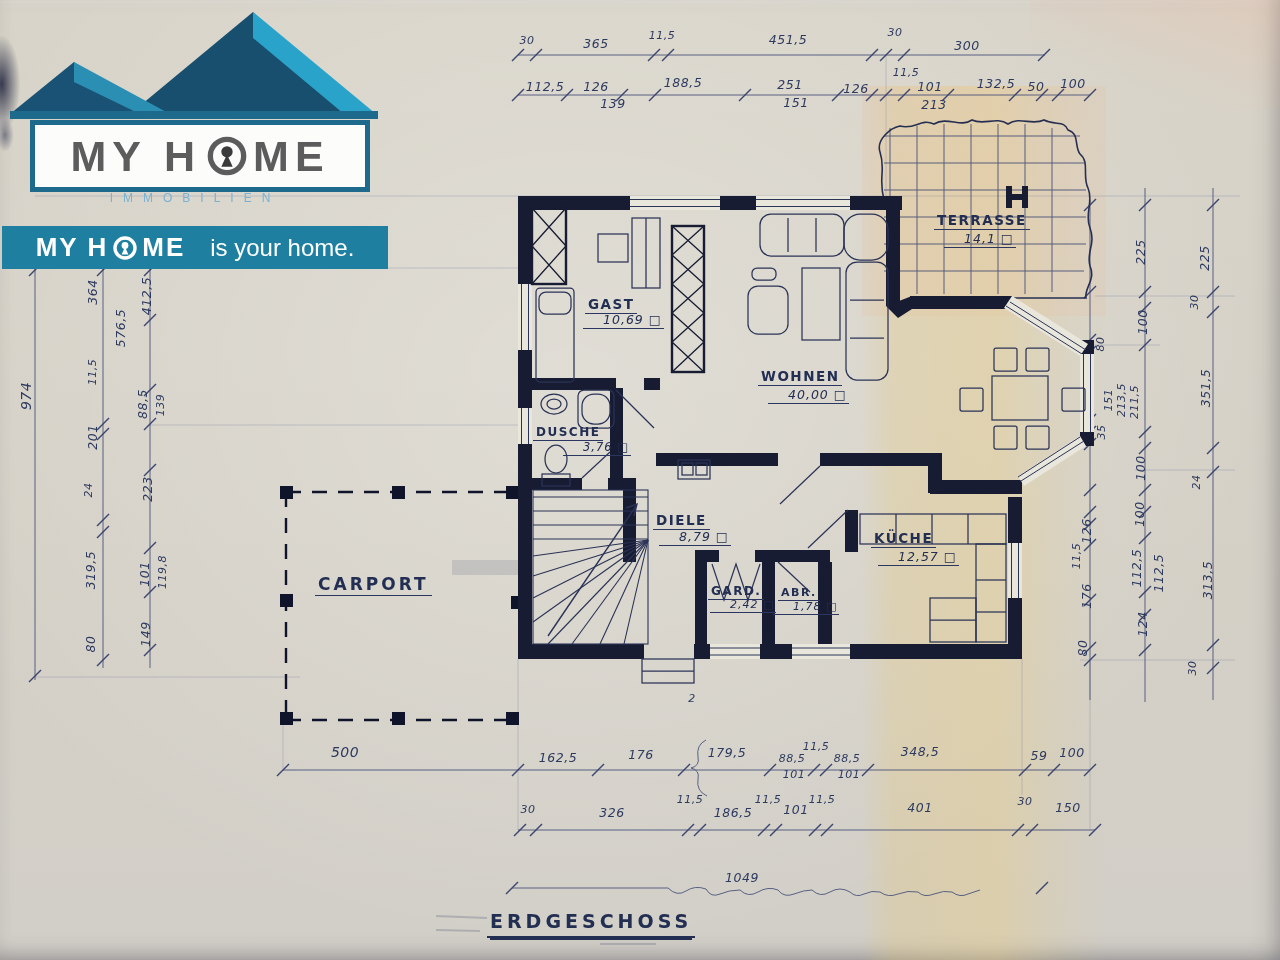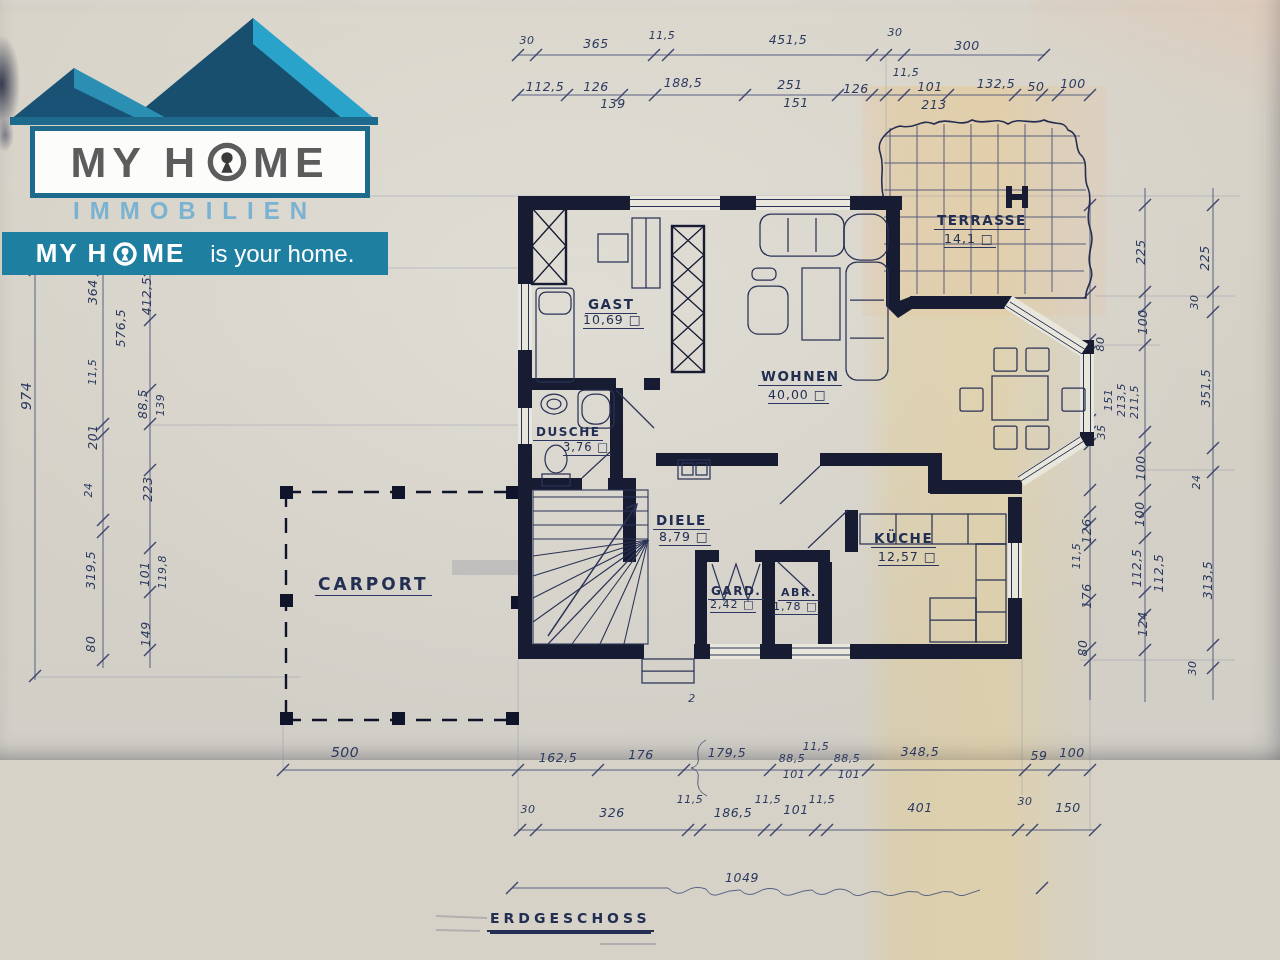--- a/index.html
+++ b/index.html
@@ -1,19 +1,19 @@
 <!DOCTYPE html>
 <html><head>
 <meta charset="utf-8">
 <style>
   html,body{margin:0;padding:0}
   body{width:1280px;height:960px;overflow:hidden;position:relative;
        font-family:"DejaVu Sans",sans-serif;
        background:#d6d2c7;}
-  .stage{position:absolute;inset:0;width:1280px;height:760px;
+  .stage{position:absolute;inset:0;width:1280px;height:960px;
        background:
          radial-gradient(ellipse at 45% 40%, rgba(255,255,255,.25), rgba(0,0,0,0) 70%),
          linear-gradient(180deg,#d8d4c9 0%,#d4d0c6 60%,#d2cfc8 100%);
        box-shadow:inset 0 -14px 22px -12px rgba(60,60,70,.45), inset -16px 0 26px -14px rgba(60,60,70,.35), inset 0 6px 14px -8px rgba(255,255,255,.5);}
   .ovl{position:absolute;pointer-events:none}
   .band-y{left:860px;top:86px;width:246px;height:874px;
       background:linear-gradient(90deg,rgba(231,198,110,0) 0%,rgba(231,198,110,.26) 14%,rgba(236,204,120,.34) 55%,rgba(231,198,110,.10) 82%,rgba(231,198,110,0) 100%);}
   .band-p{left:862px;top:86px;width:244px;height:230px;background:rgba(236,188,150,.16);}
   .corner-p{left:1030px;top:0;width:250px;height:110px;background:linear-gradient(200deg,rgba(234,184,158,.30),rgba(234,184,158,0) 70%);}
   .smudge1{left:-6px;top:36px;width:26px;height:96px;background:radial-gradient(ellipse at 30% 50%,rgba(38,42,66,.9),rgba(38,42,66,0) 72%);}
@@ -23,33 +23,33 @@
   
   .d,.dv{position:absolute;font-size:12.5px;font-style:italic;color:#2d3a60;white-space:nowrap;
          transform:translateX(-50%);letter-spacing:.5px}
   .dv{transform:translate(-50%,-50%) rotate(-90deg)}
   .sm{font-size:11px}
   .lg{font-size:14px}
 
   
   .r{position:absolute;color:#222e52;font-weight:bold;font-size:13.5px;letter-spacing:1.5px;
      border-bottom:1.6px solid #2b3760;padding:0 3px 1px 3px;white-space:nowrap}
-  .ra{position:absolute;color:#222e52;font-size:12.5px;letter-spacing:1px;
-     border-bottom:1.2px solid #2b3760;padding:0 2px 1px 0;white-space:nowrap}
+  .ra{position:absolute;color:#222e52;font-size:12.5px;font-style:italic;letter-spacing:1px;
+     border-bottom:1.2px solid #2b3760;padding:0 2px 1px 20px;white-space:nowrap}
   .big{font-size:17px;letter-spacing:3px}
-  .title{font-size:14px;letter-spacing:4px;border-bottom:2.2px solid #222e52;box-shadow:0 5px 0 -3px #222e52;padding-bottom:4px}
+  .title{font-size:19px;letter-spacing:4px;border-bottom:2.2px solid #222e52;box-shadow:0 5px 0 -3px #222e52;padding-bottom:4px}
 
   
-  .logo{position:absolute;left:0;top:16px;width:420px;height:270px}
+  .logo{position:absolute;left:0;top:10px;width:420px;height:270px}
   .logo-roof{position:absolute;left:4px;top:0}
   .logo-box{position:absolute;left:30px;top:110px;width:330px;height:62px;background:#fcfcfa;
             border:5px solid #1d6a8c;display:flex;align-items:center;justify-content:center;gap:6px}
   .brand{font-family:"Liberation Sans",sans-serif;font-weight:bold;font-size:43px;color:#5c5c5c;letter-spacing:6px}
   .immo{position:absolute;left:30px;top:181px;width:330px;text-align:center;
-        font-family:"Liberation Sans",sans-serif;font-size:24px;letter-spacing:10px;color:#7ab2d2;font-weight:bold}
+        font-family:"Liberation Sans",sans-serif;font-size:12px;letter-spacing:10px;color:#7ab2d2;font-weight:normal}
   .banner{position:absolute;left:2px;top:216px;width:386px;height:43px;background:#1f7fa0;
           display:flex;align-items:center;justify-content:center;gap:5px}
   .tag-b{font-family:"Liberation Sans",sans-serif;font-weight:bold;font-size:26px;color:#fff;letter-spacing:2px}
   .tag-s{font-family:"Liberation Sans",sans-serif;font-size:24px;color:#fff;margin-left:20px}
   .pencil{position:absolute;background:#5a6078;opacity:.18}
 </style>
 </head>
 <body>
 
 <div class="stage">

